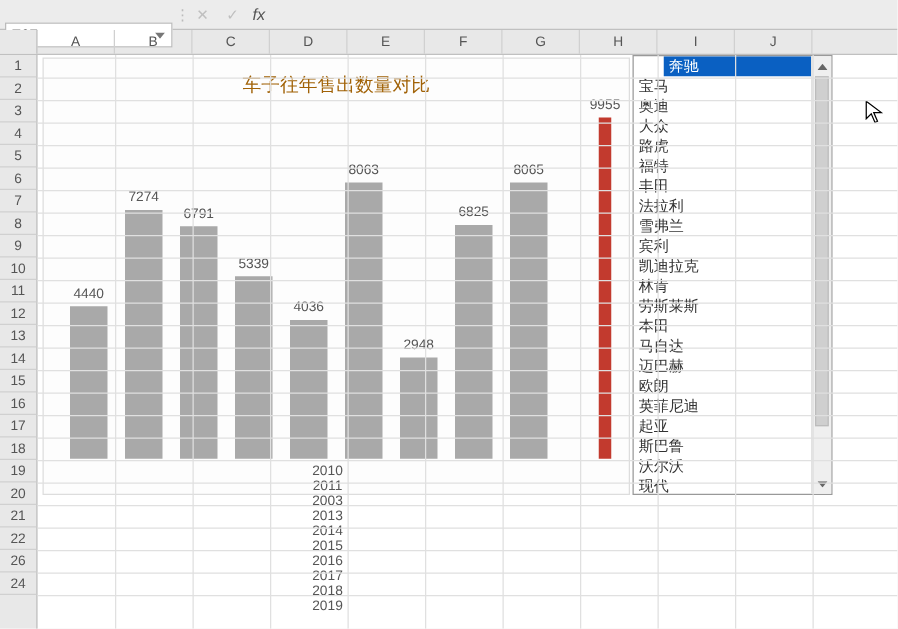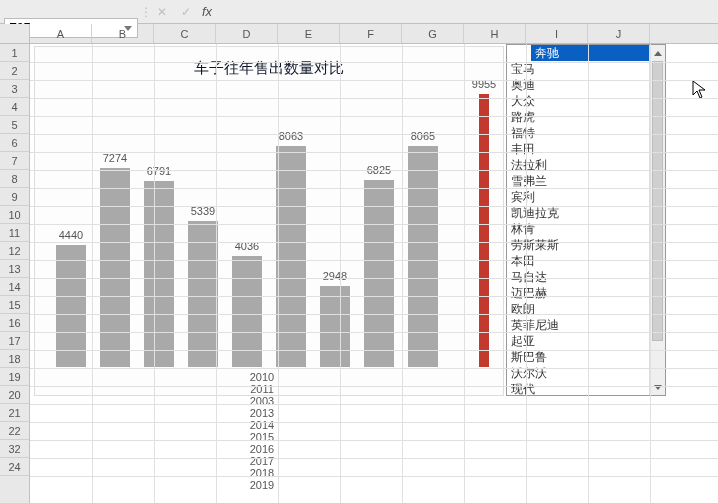--- a/index.html
+++ b/index.html
@@ -132,21 +132,21 @@
     left: 4px;
     top: 2px;
     width: 470px;
     height: 350px;
     background: #fdfdfd;
     border: 1px solid #ddd;
   }
   .chart-title {
     text-align: center;
     font-size: 15px;
-    color: #0f172a;
+    color: #a16207;
     padding: 12px 0 6px 0;
     font-family: "Microsoft YaHei", sans-serif;
   }
   .plot {
     position: absolute;
     left: 14px;
     right: 14px;
     top: 46px;
     bottom: 28px;
   }
@@ -307,21 +307,21 @@
       <div class="rh">13</div>
       <div class="rh">14</div>
       <div class="rh">15</div>
       <div class="rh">16</div>
       <div class="rh">17</div>
       <div class="rh">18</div>
       <div class="rh">19</div>
       <div class="rh">20</div>
       <div class="rh">21</div>
       <div class="rh">22</div>
-      <div class="rh">32</div>
+      <div class="rh">26</div>
       <div class="rh">24</div>
     </div>
   <div class="cells">
 
     <div class="chart">
       <div class="chart-title">车子往年售出数量对比</div>
       <div class="plot">
         <div class="bars-row">
             <div class="bar-slot">
               <div class="bar" style="height: 44.4%;">

